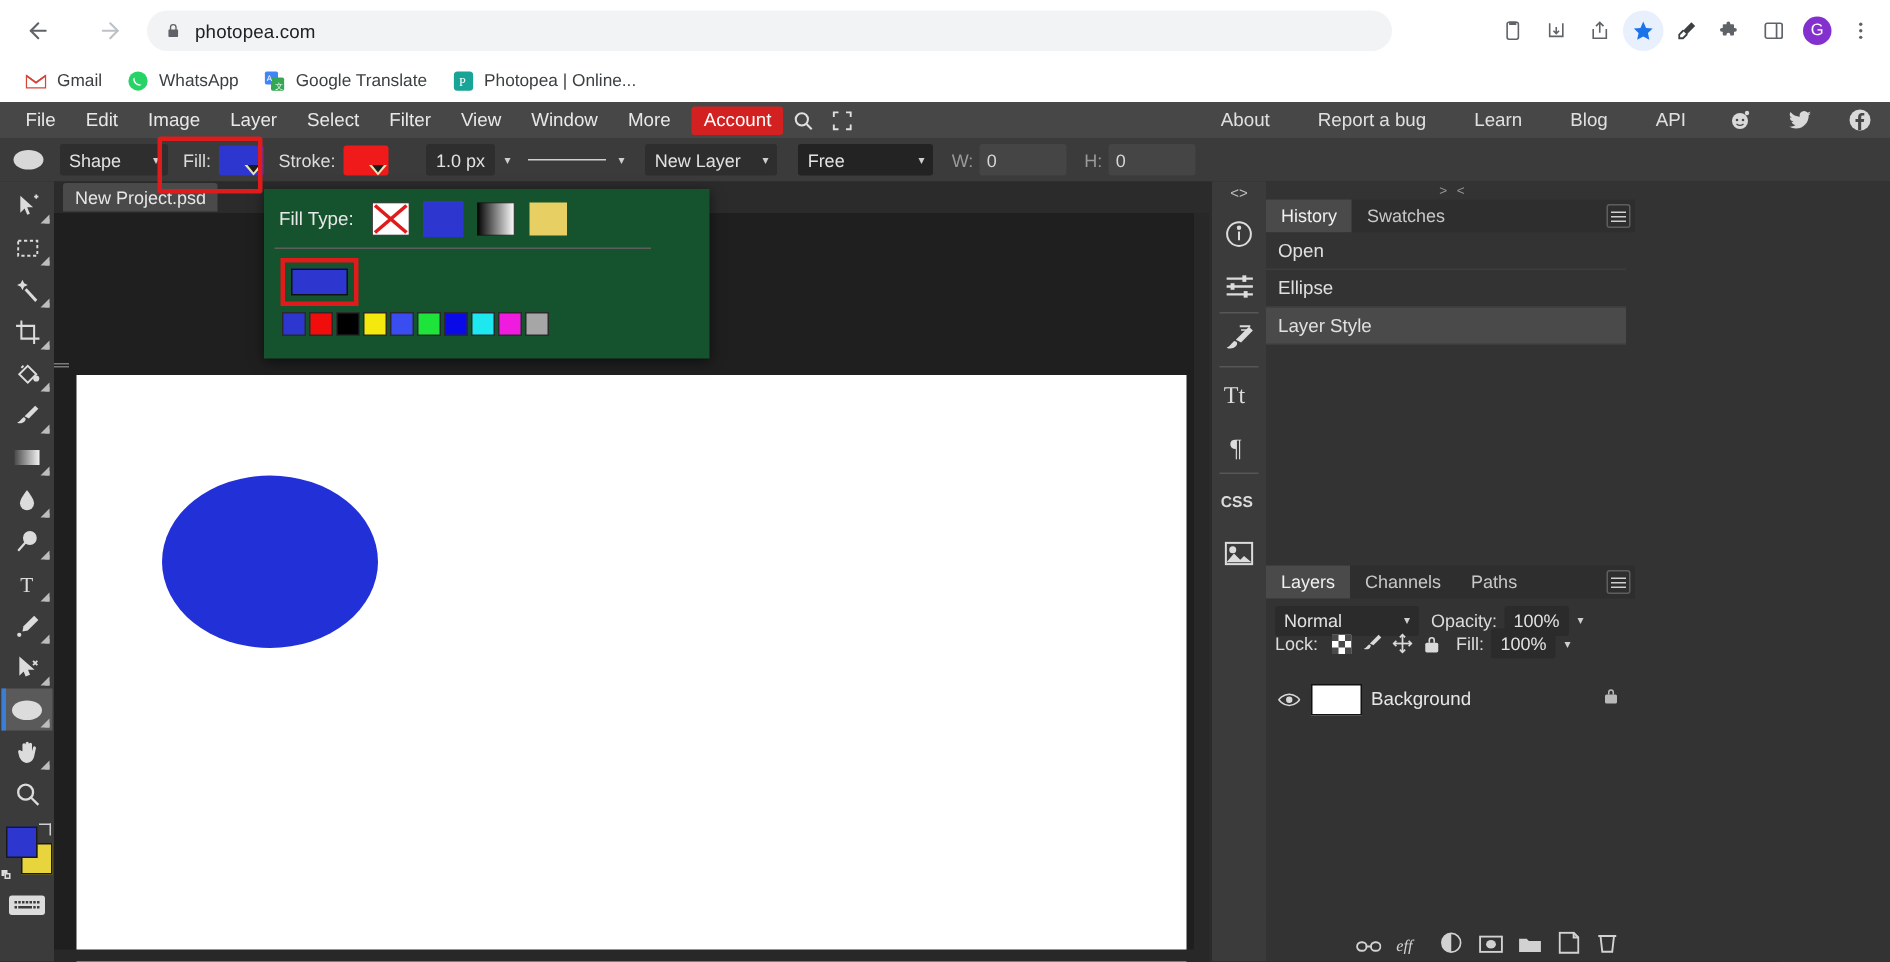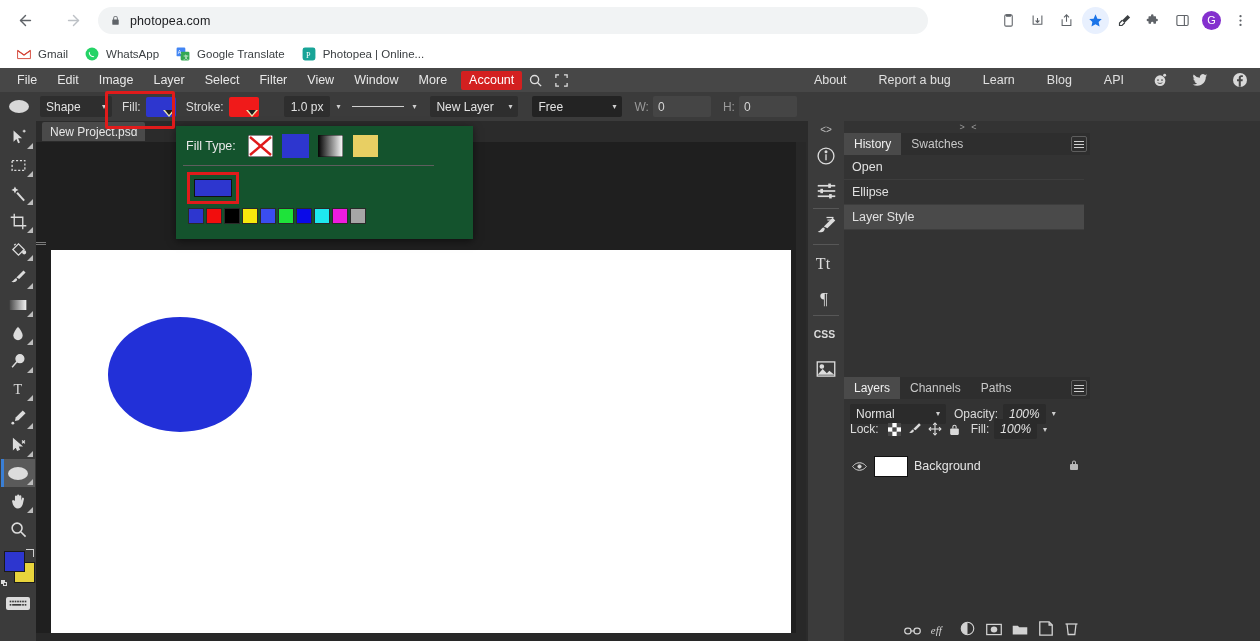--- a/index.html
+++ b/index.html
@@ -272,21 +272,21 @@
     display: flex; align-items: center; padding-left: 6px; gap: 0;
   }
   .blend-select {
     background: #2b2b2b; color: #e2e2e2; font-size: 12px; height: 20px;
     width: 96px; display: flex; align-items: center; justify-content: space-between;
     padding: 0 6px; border-radius: 2px;
   }
   .op-label { font-size: 12px; color: #dcdcdc; margin-left: 8px; margin-right: 5px; }
   .op-val {
     background: #2b2b2b; color: #e2e2e2; font-size: 12px; height: 20px;
-    display: flex; align-items: center; padding: 0 6px; border-radius: 2px; font-style: italic;
+    display: flex; align-items: center; padding: 0 6px; border-radius: 2px;
   }
   .lock-row {
     position: absolute; left: 0; top: 40px; width: 246px; height: 24px;
     display: flex; align-items: center; padding-left: 6px;
   }
   .lock-label { font-size: 12px; color: #dcdcdc; margin-right: 6px; }
   .lock-ico2 { width: 20px; height: 20px; display: flex; align-items: center; justify-content: center; color: #dadada; }
   .layer-list { position: absolute; left: 0; top: 76px; width: 246px; height: 130px; }
   .layer-row {
     height: 26px; display: flex; align-items: center; position: relative;

